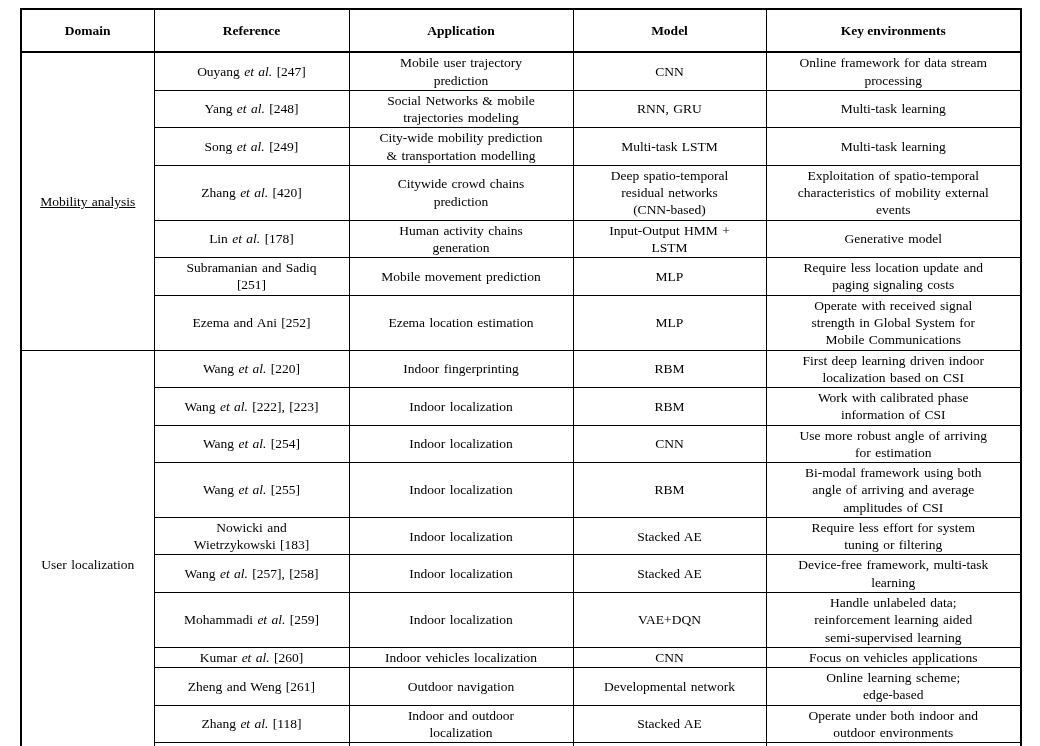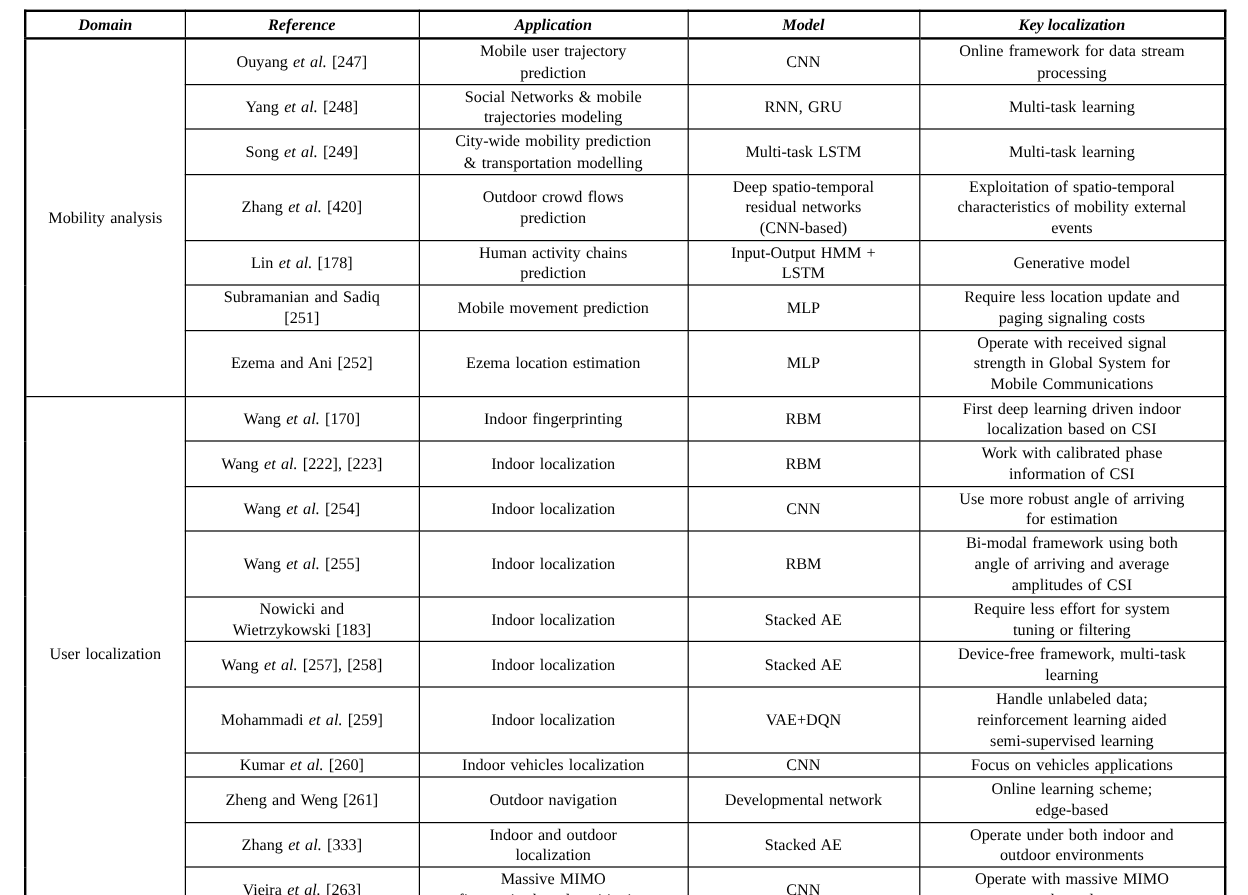--- a/index.html
+++ b/index.html
@@ -27,41 +27,40 @@
   }
   table.survey, table.survey th, table.survey td {
     border: 1px solid #000000;
   }
   table.survey {
     border-width: 2px;
   }
   table.survey th {
     border-bottom-width: 2px;
     font-weight: bold;
-    padding: 2px 4px;
+    padding: 12px 4px;
     text-align: center;
     vertical-align: middle;
     white-space: pre-line;
-    font-style: italic;
   }
   table.survey td {
     padding: 1px 5px;
     text-align: center;
     vertical-align: middle;
     white-space: pre-line;
     word-spacing: 1px;
   }
   tr.h-head { height: 21px; }
   tr.h1 { height: 20px; }
   tr.h2 { height: 37px; }
   tr.h3 { height: 54px; }
   td.domain {
     vertical-align: top;
   }
-  td.d1 { padding-top: 58px; }
+  td.d1 { padding-top: 58px; text-decoration: underline; }
   td.d2 { padding-top: 102px; }
   .etal { font-style: italic; }
 </style>
 </head>
 <body>
 
 <div class="page">
   <table class="survey">
     <colgroup>
       <col style="width:133px">
@@ -69,21 +68,21 @@
       <col style="width:224px">
       <col style="width:193px">
       <col style="width:255px">
     </colgroup>
     <thead>
       <tr class="h-head">
         <th>Domain</th>
         <th>Reference</th>
         <th>Application</th>
         <th>Model</th>
-        <th>Key localization</th>
+        <th>Key environments</th>
       </tr>
     </thead>
     <tbody>
 
       <tr class="h2">
         <td rowspan="7" class="domain d1">Mobility analysis</td>
         <td><span>Ouyang</span> <i class="etal">et al.</i> <span>[247]</span></td>
         <td>Mobile user trajectory
 prediction</td>
         <td>CNN</td>
@@ -99,33 +98,33 @@
       </tr>
       <tr class="h2">
         <td><span>Song</span> <i class="etal">et al.</i> <span>[249]</span></td>
         <td>City-wide mobility prediction
 &amp; transportation modelling</td>
         <td>Multi-task LSTM</td>
         <td>Multi-task learning</td>
       </tr>
       <tr class="h3">
         <td><span>Zhang</span> <i class="etal">et al.</i> <span>[420]</span></td>
-        <td>Outdoor crowd flows
+        <td>Citywide crowd chains
 prediction</td>
         <td>Deep spatio-temporal
 residual networks
 (CNN-based)</td>
         <td>Exploitation of spatio-temporal
 characteristics of mobility external
 events</td>
       </tr>
       <tr class="h2">
         <td><span>Lin</span> <i class="etal">et al.</i> <span>[178]</span></td>
         <td>Human activity chains
-prediction</td>
+generation</td>
         <td>Input-Output HMM +
 LSTM</td>
         <td>Generative model</td>
       </tr>
       <tr class="h2">
         <td><span>Subramanian and Sadiq
 [251]</span> <i class="etal"></i> <span></span></td>
         <td>Mobile movement prediction</td>
         <td>MLP</td>
         <td>Require less location update and
@@ -135,21 +134,21 @@
         <td><span>Ezema and Ani [252]</span> <i class="etal"></i> <span></span></td>
         <td>Ezema location estimation</td>
         <td>MLP</td>
         <td>Operate with received signal
 strength in Global System for
 Mobile Communications</td>
       </tr>
 
       <tr class="h2">
         <td rowspan="11" class="domain d2">User localization</td>
-        <td><span>Wang</span> <i class="etal">et al.</i> <span>[170]</span></td>
+        <td><span>Wang</span> <i class="etal">et al.</i> <span>[220]</span></td>
         <td>Indoor fingerprinting</td>
         <td>RBM</td>
         <td>First deep learning driven indoor
 localization based on CSI</td>
       </tr>
       <tr class="h2">
         <td><span>Wang</span> <i class="etal">et al.</i> <span>[222], [223]</span></td>
         <td>Indoor localization</td>
         <td>RBM</td>
         <td>Work with calibrated phase
@@ -200,21 +199,21 @@
         <td>Focus on vehicles applications</td>
       </tr>
       <tr class="h2">
         <td><span>Zheng and Weng [261]</span> <i class="etal"></i> <span></span></td>
         <td>Outdoor navigation</td>
         <td>Developmental network</td>
         <td>Online learning scheme;
 edge-based</td>
       </tr>
       <tr class="h2">
-        <td><span>Zhang</span> <i class="etal">et al.</i> <span>[333]</span></td>
+        <td><span>Zhang</span> <i class="etal">et al.</i> <span>[118]</span></td>
         <td>Indoor and outdoor
 localization</td>
         <td>Stacked AE</td>
         <td>Operate under both indoor and
 outdoor environments</td>
       </tr>
       <tr class="h2">
         <td><span>Vieira</span> <i class="etal">et al.</i> <span>[263]</span></td>
         <td>Massive MIMO
 fingerprint-based positioning</td>

